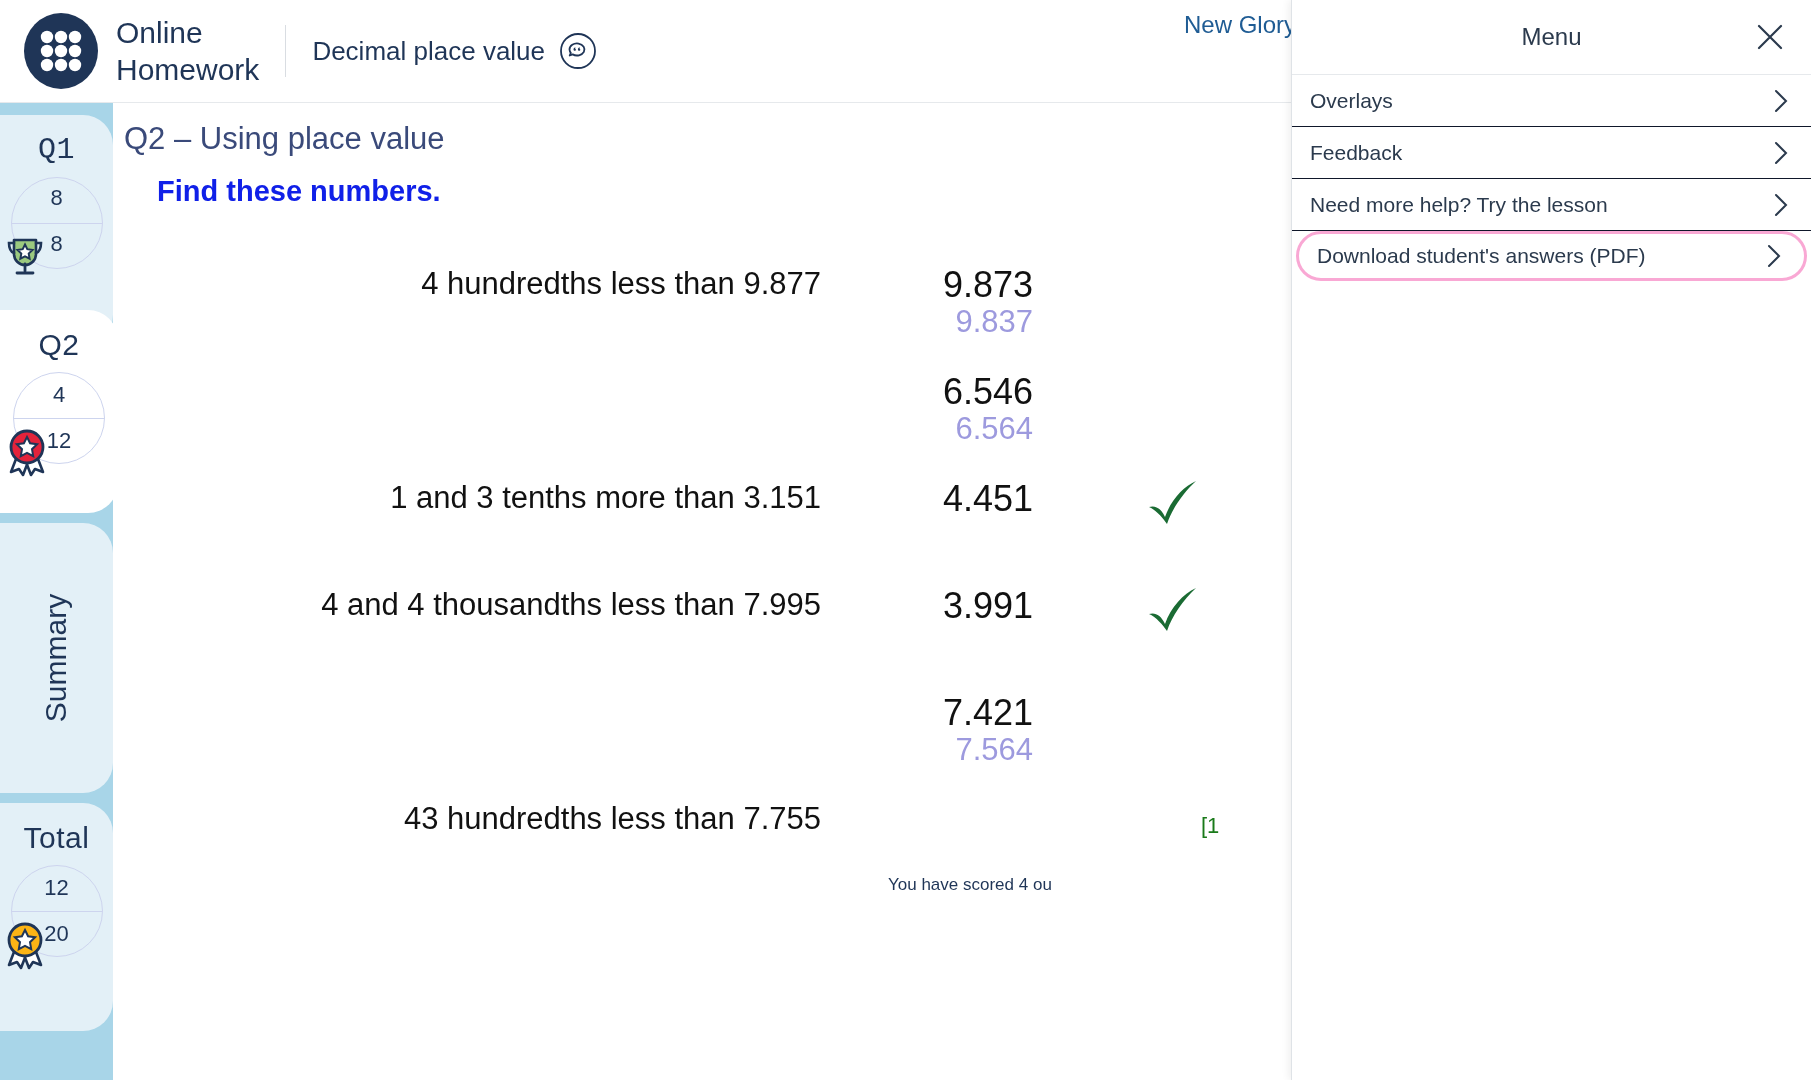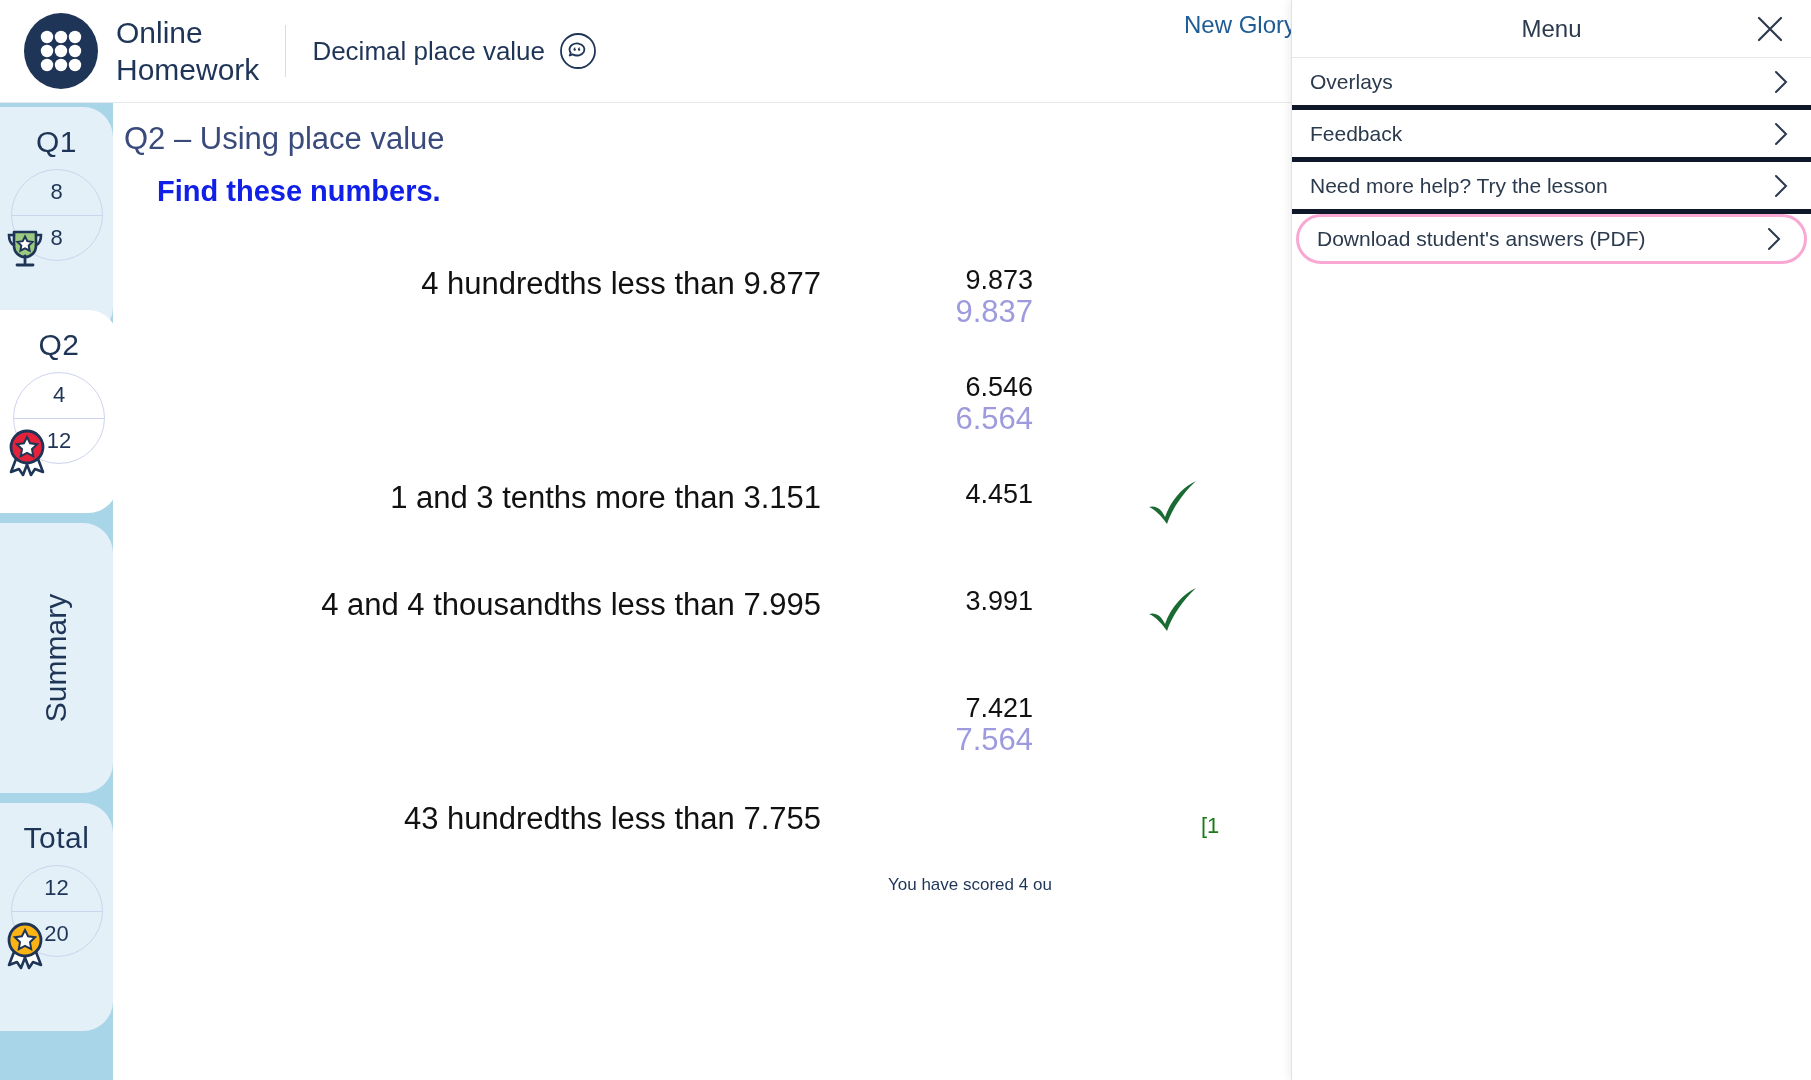--- a/index.html
+++ b/index.html
@@ -103,21 +103,21 @@
   }
   .prompt {
     position: absolute; right: 877px;
     top: 0;
     font-size: 31px; color: #111111; white-space: nowrap;
   }
   .answers {
     position: absolute; left: 770px; top: 0;
     width: 150px; text-align: right;
   }
-  .ans-given { font-size: 27px; color: #111111; line-height: 1.08; }
+  .ans-given { font-size: 36px; color: #111111; line-height: 1.08; }
   .ans-correct { font-size: 31px; color: #9d9ade; line-height: 1.08; }
   .tick { position: absolute; left: 1028px; top: -6px; width: 62px; height: 62px; }
   .mark-note {
     position: absolute; left: 1088px; top: 12px;
     font-size: 22px; color: #1a7a1a; white-space: nowrap;
   }
   .score-line {
     position: absolute; left: 775px; top: 772px;
     font-size: 17px; color: #1f3557; white-space: nowrap;
   }
@@ -132,35 +132,35 @@
   
   .menu-panel {
     position: absolute; right: 0; top: 0;
     width: 520px; height: 1080px;
     background: #ffffff;
     border-left: 1px solid #dfe3e7;
     box-shadow: -2px 0 8px rgba(0,0,0,.07);
     z-index: 20;
   }
   .menu-head {
-    position: relative; height: 58px;
+    position: relative; height: 75px;
     display:flex; align-items:center; justify-content:center;
     border-bottom: 1px solid #e6e9ec;
   }
   .menu-title { font-size: 24px; color:#2b3a4d; }
   .menu-close {
     position:absolute; right: 24px; top: 50%; transform: translateY(-50%);
     width: 34px; height: 34px; cursor:pointer;
   }
   .menu-item {
     position: relative;
     height: 52px;
     display:flex; align-items:center;
     padding: 0 22px 0 18px;
-    border-bottom: 5px solid #0f172a;
+    border-bottom: 1px solid #0f172a;
     cursor: pointer;
   }
   .menu-item-label { font-size: 21px; color:#2b3a4d; }
   .chev { position:absolute; right: 22px; top:50%; transform: translateY(-50%); width:16px; height:26px; }
   .menu-item.highlighted {
     border: 3px solid #f9a8d4;
     border-radius: 28px;
     margin: 0 4px;
     height: 50px;
   }
@@ -196,21 +196,21 @@
         <circle cx="19" cy="19" r="17" fill="none" stroke="#1f3557" stroke-width="1.8"></circle>
         <path d="M10.5 17.5a7.5 6 0 1 1 3.2 4.9l-3 1.1 1.1-2.6a6 6 0 0 1-1.3-3.4z" fill="none" stroke="#1f3557" stroke-width="1.8" stroke-linejoin="round"></path>
         <path d="M16 15.6c-1 .2-1.5 1-1.5 1.9 0 .8.6 1.3 1.3 1.3.6 0 1.1-.4 1.1-1 0-.9-.7-.9-.7-1.4 0-.3.2-.5.5-.6zM20.4 15.6c-1 .2-1.5 1-1.5 1.9 0 .8.6 1.3 1.3 1.3.6 0 1.1-.4 1.1-1 0-.9-.7-.9-.7-1.4 0-.3.2-.5.5-.6z" fill="#1f3557"></path>
       </svg>
     </div>
     <div class="student-name">New Glory</div>
   </div>
 
   <div class="rail">
 
-    <div class="rail-tab" style="top:4px; height:230px;">
+    <div class="rail-tab" style="top:12px; height:230px;font-family:Liberation Mono, monospace;">
       <div class="rail-label">Q1</div>
       <div class="score-circle">
         <div class="divider-line"></div>
         <div class="score-num top">8</div>
         <div class="score-num bot">8</div>
         <div class="badge">
           <svg viewBox="0 0 54 54" width="54" height="54" aria-hidden="true">
             <path d="M16 10h22v14a11 11 0 0 1-22 0z" fill="#9bc97f" stroke="#1f3557" stroke-width="2.6" stroke-linejoin="round"></path>
             <path d="M16 13h-5c0 6 2 9 5 10M38 13h5c0 6-2 9-5 10" fill="none" stroke="#1f3557" stroke-width="2.6" stroke-linecap="round"></path>
             <path d="M27 34v7M19 43h16" fill="none" stroke="#1f3557" stroke-width="2.8" stroke-linecap="round"></path>

